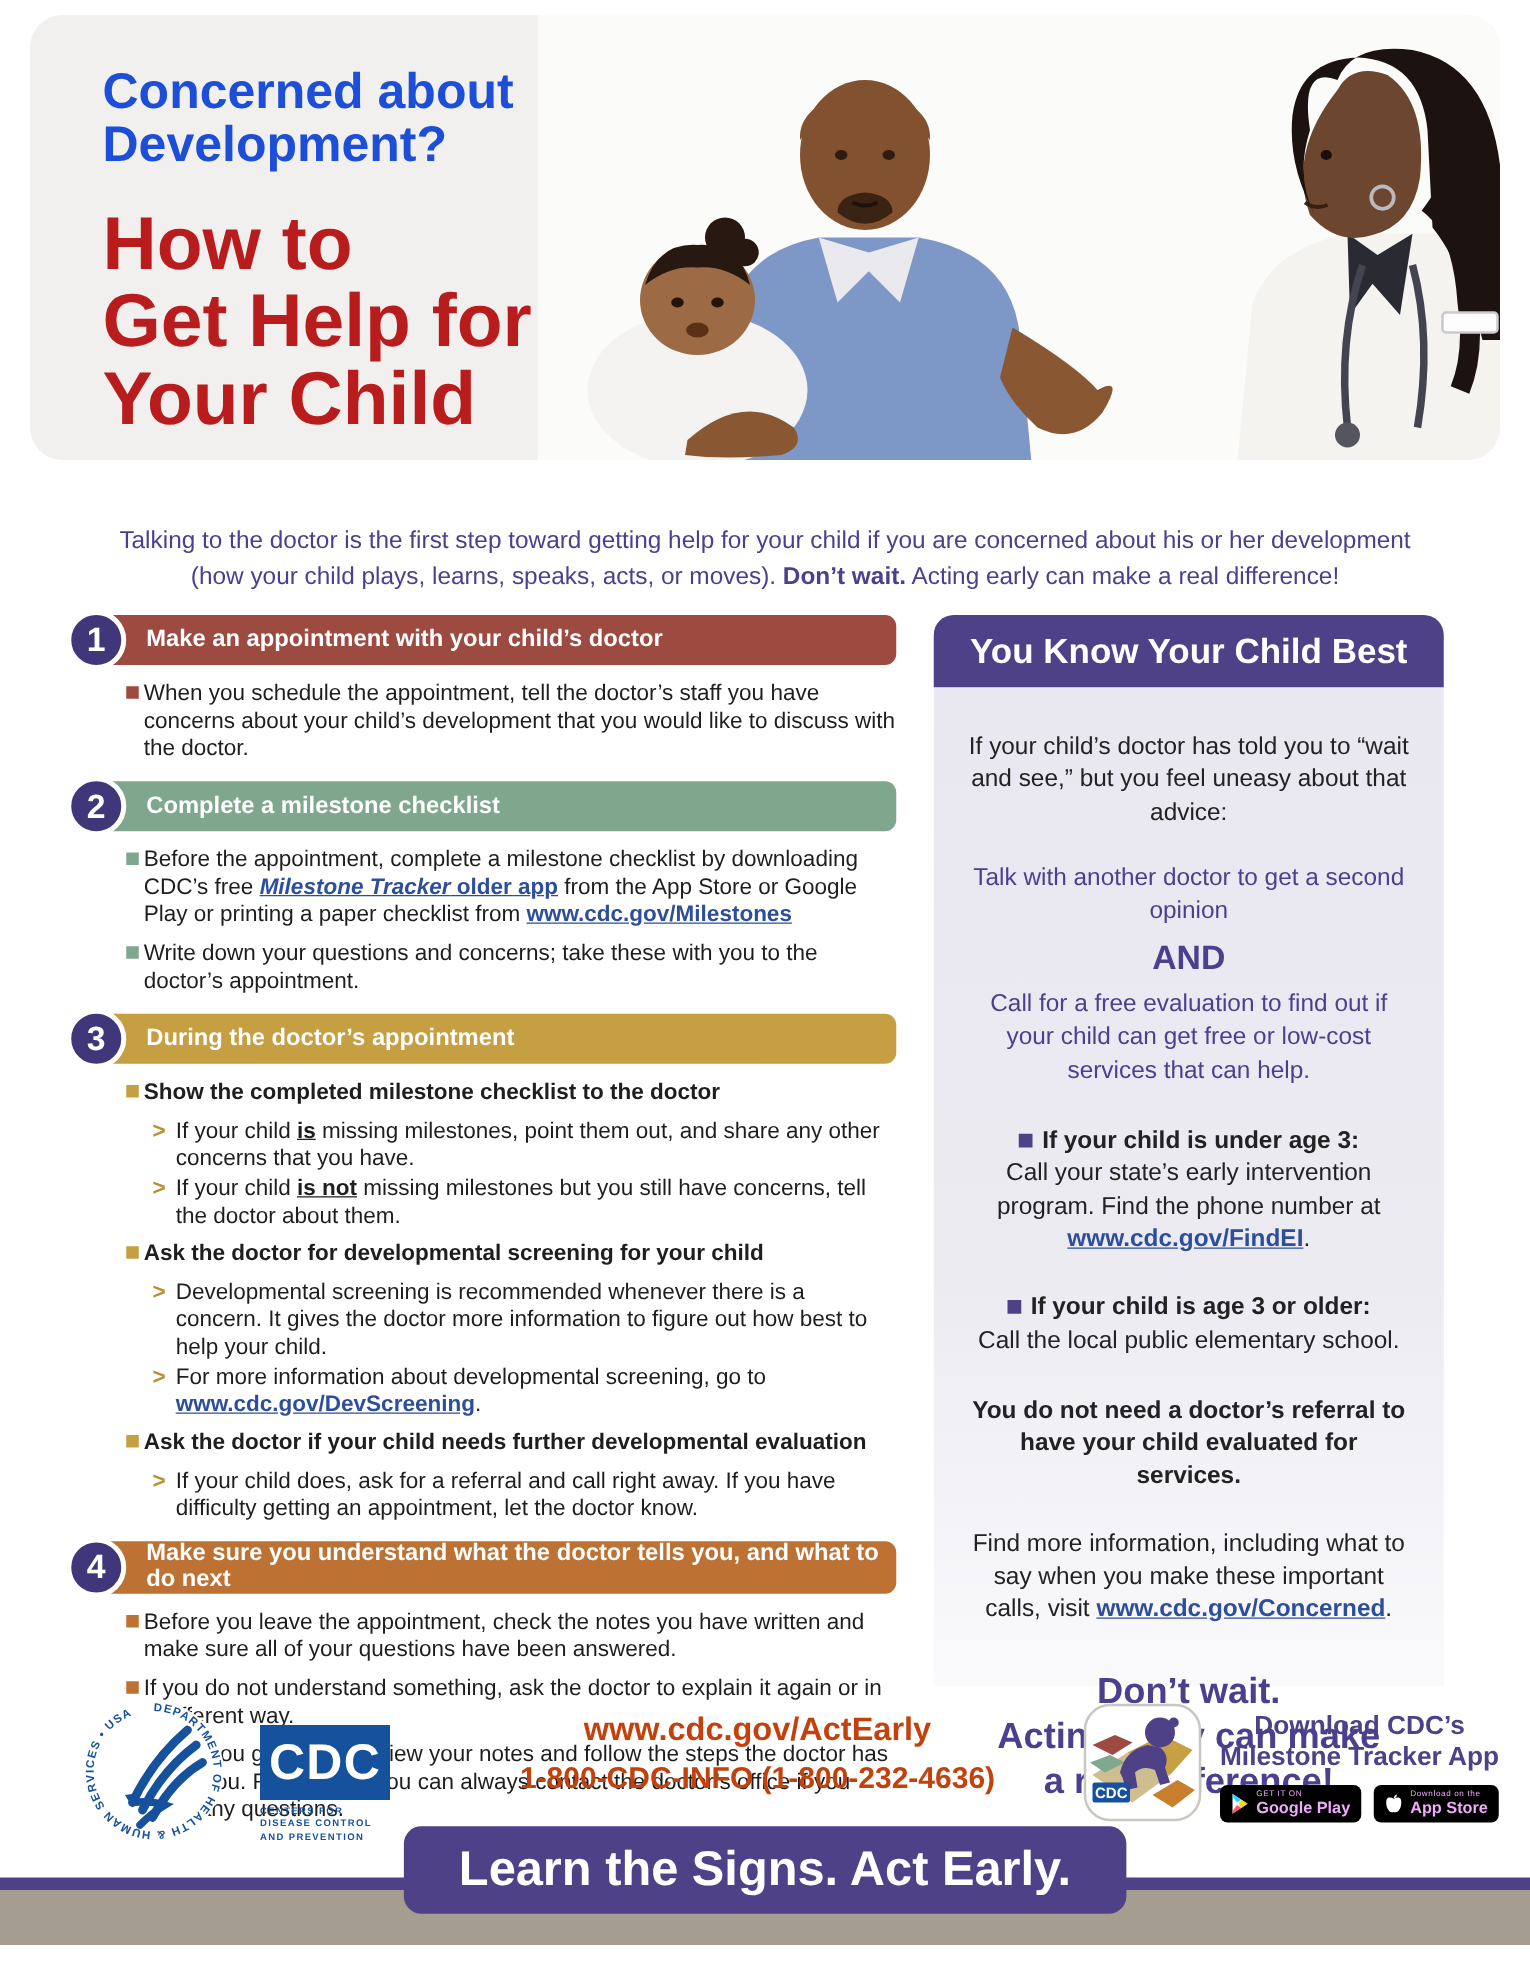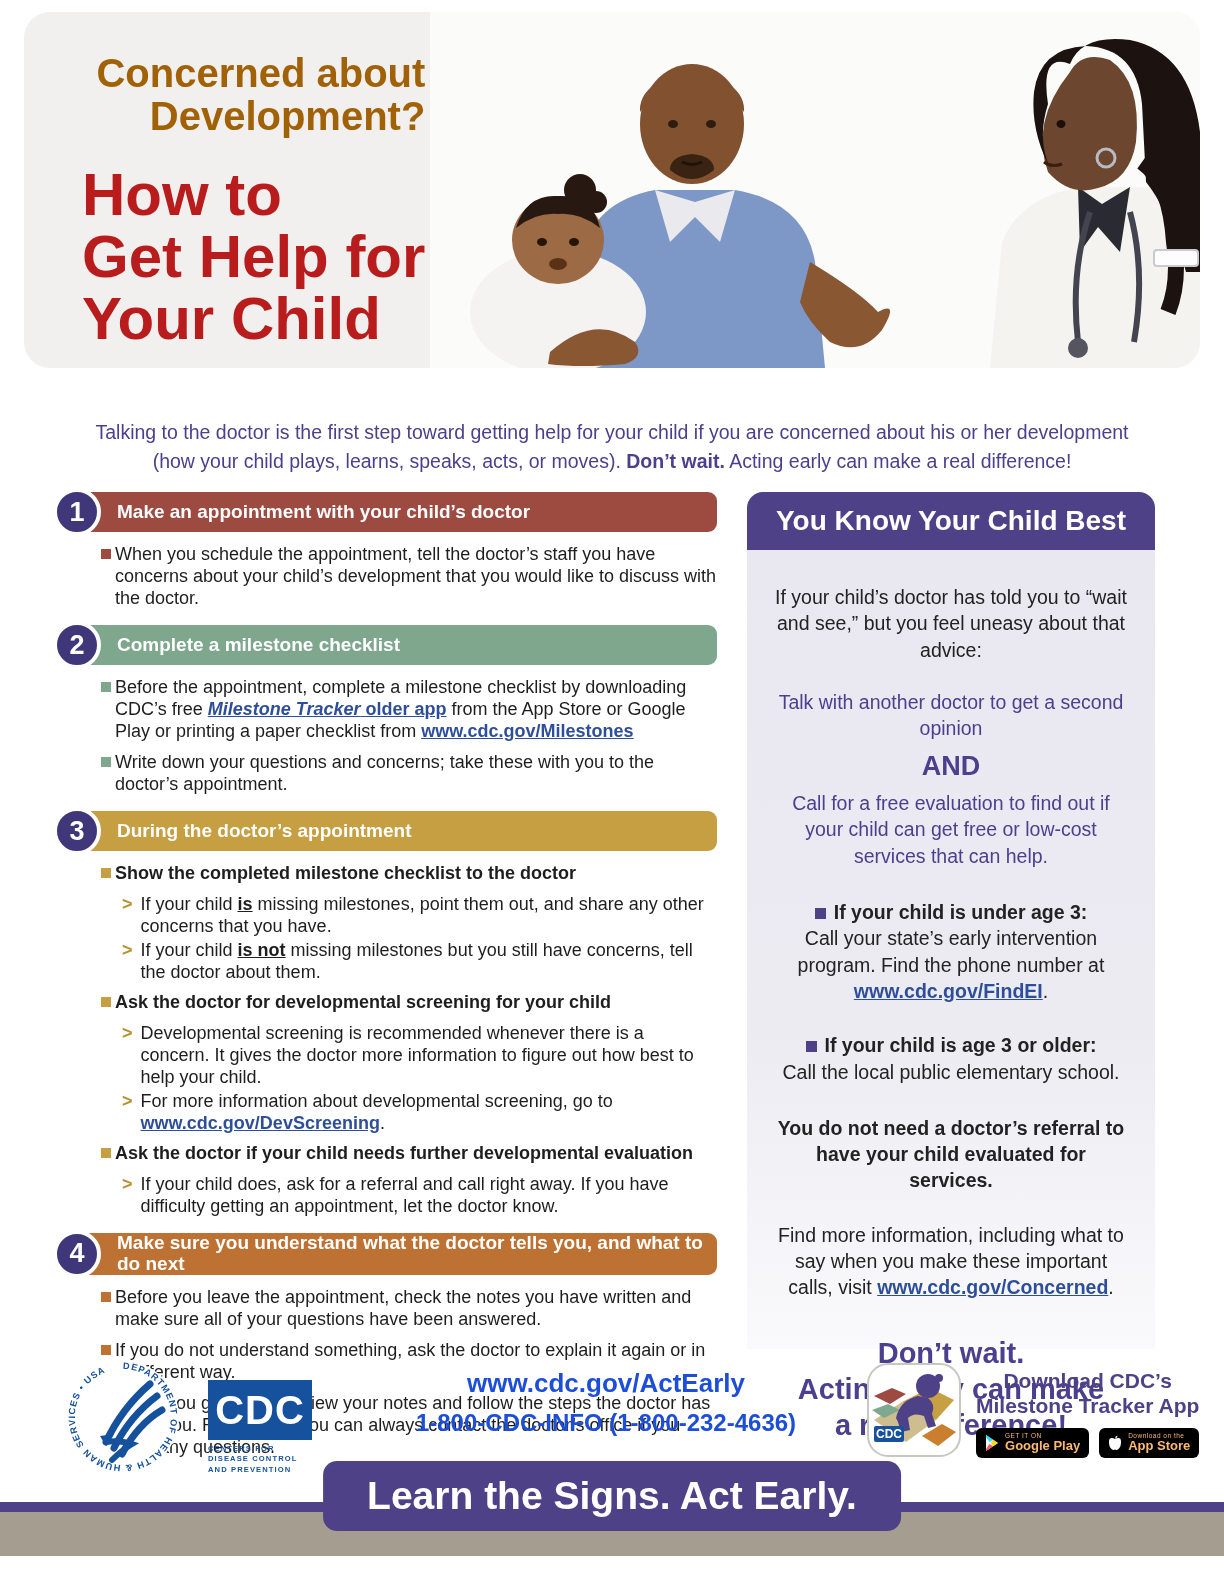--- a/index.html
+++ b/index.html
@@ -3,21 +3,21 @@
 <meta charset="utf-8">
 <style>
   html,body{margin:0;padding:0;background:#ffffff;}
   .page{position:relative;width:1224px;height:1584px;background:#ffffff;overflow:hidden;
         font-family:"Liberation Sans", sans-serif;color:#1e1e1e;}
 
   
   .header-card{position:absolute;top:12px;left:24px;width:1176px;height:356px;
                background:#f1f0ee;border-radius:26px;overflow:hidden;}
   .header-titles{position:absolute;left:58px;top:40px;z-index:2;}
-  .eyebrow{margin:0;color:#a16207;font-size:40px;font-weight:bold;line-height:1.08;white-space:pre-line;text-align:right;}
+  .eyebrow{margin:0;color:#1d4ed8;font-size:40px;font-weight:bold;line-height:1.08;white-space:pre-line;}
   .main-title{margin:26px 0 0;color:#b91c1c;font-size:60px;font-weight:bold;line-height:1.03;white-space:pre-line;}
   .header-photo{position:absolute;right:0;top:0;width:770px;height:356px;}
 
   
   .intro{position:absolute;top:398px;left:72px;width:1080px;text-align:center;
          color:#4b3f8e;font-size:19.5px;line-height:1.5;}
 
   
   .left-col{position:absolute;top:492px;left:55px;width:662px;}
   .step-bar{position:relative;margin-left:22px;border-radius:9px;color:#fff;font-weight:bold;
@@ -56,28 +56,28 @@
   .side-bold{font-weight:bold;}
   .dont-wait{font-size:29px;font-weight:bold;color:#4b3f8e;line-height:1.25;white-space:pre-line;margin-top:34px;}
 
   
   .footer{position:absolute;top:1352px;left:0;width:1224px;height:152px;}
   .hhs-logo{position:absolute;left:62px;top:4px;}
   .cdc-logo{position:absolute;left:208px;top:28px;width:110px;text-align:left;}
   .cdc-box{width:104px;height:60px;background:#15519c;color:#fff;display:flex;align-items:center;
            justify-content:center;font-size:40px;font-weight:bold;letter-spacing:1px;}
   .cdc-sub{margin-top:4px;color:#15519c;font-size:7.6px;font-weight:bold;letter-spacing:1.1px;line-height:1.35;}
-  .footer-center{position:absolute;left:366px;top:16px;width:480px;text-align:center;color:#1d4ed8;}
+  .footer-center{position:absolute;left:366px;top:16px;width:480px;text-align:center;color:#c2410c;}
   .footer-url{font-size:26px;font-weight:bold;margin:0;}
   .footer-phone{font-size:24px;font-weight:bold;margin:10px 0 0;}
   .app-promo{position:absolute;left:866px;top:10px;display:flex;gap:14px;align-items:flex-start;}
   .app-text{text-align:center;}
   .app-title{color:#4e4187;font-size:21px;font-weight:bold;line-height:1.2;white-space:pre-line;margin:6px 0 10px;}
   .badges{display:flex;gap:10px;justify-content:center;}
-  .badge{background:#000;border-radius:6px;color:#fdba74;display:flex;align-items:center;gap:6px;
+  .badge{background:#000;border-radius:6px;color:#f0abfc;display:flex;align-items:center;gap:6px;
          padding:4px 9px;height:30px;box-sizing:border-box;cursor:pointer;}
   .badge-lines{text-align:left;}
   .badge-tag{font-size:6.5px;letter-spacing:.5px;line-height:1;display:block;}
   .badge-name{font-size:13px;font-weight:bold;line-height:1.1;display:block;}
 
   
   .purple-line{position:absolute;top:1502px;left:0;width:1224px;height:10px;background:#4e4187;}
   .taupe-band{position:absolute;top:1512px;left:0;width:1224px;height:44px;background:#a59e90;}
   .banner{position:absolute;top:1461px;left:50%;transform:translateX(-50%);background:#4e4187;
           border-radius:14px;color:#fff;font-size:39px;font-weight:bold;padding:13px 44px;white-space:nowrap;z-index:3;}

